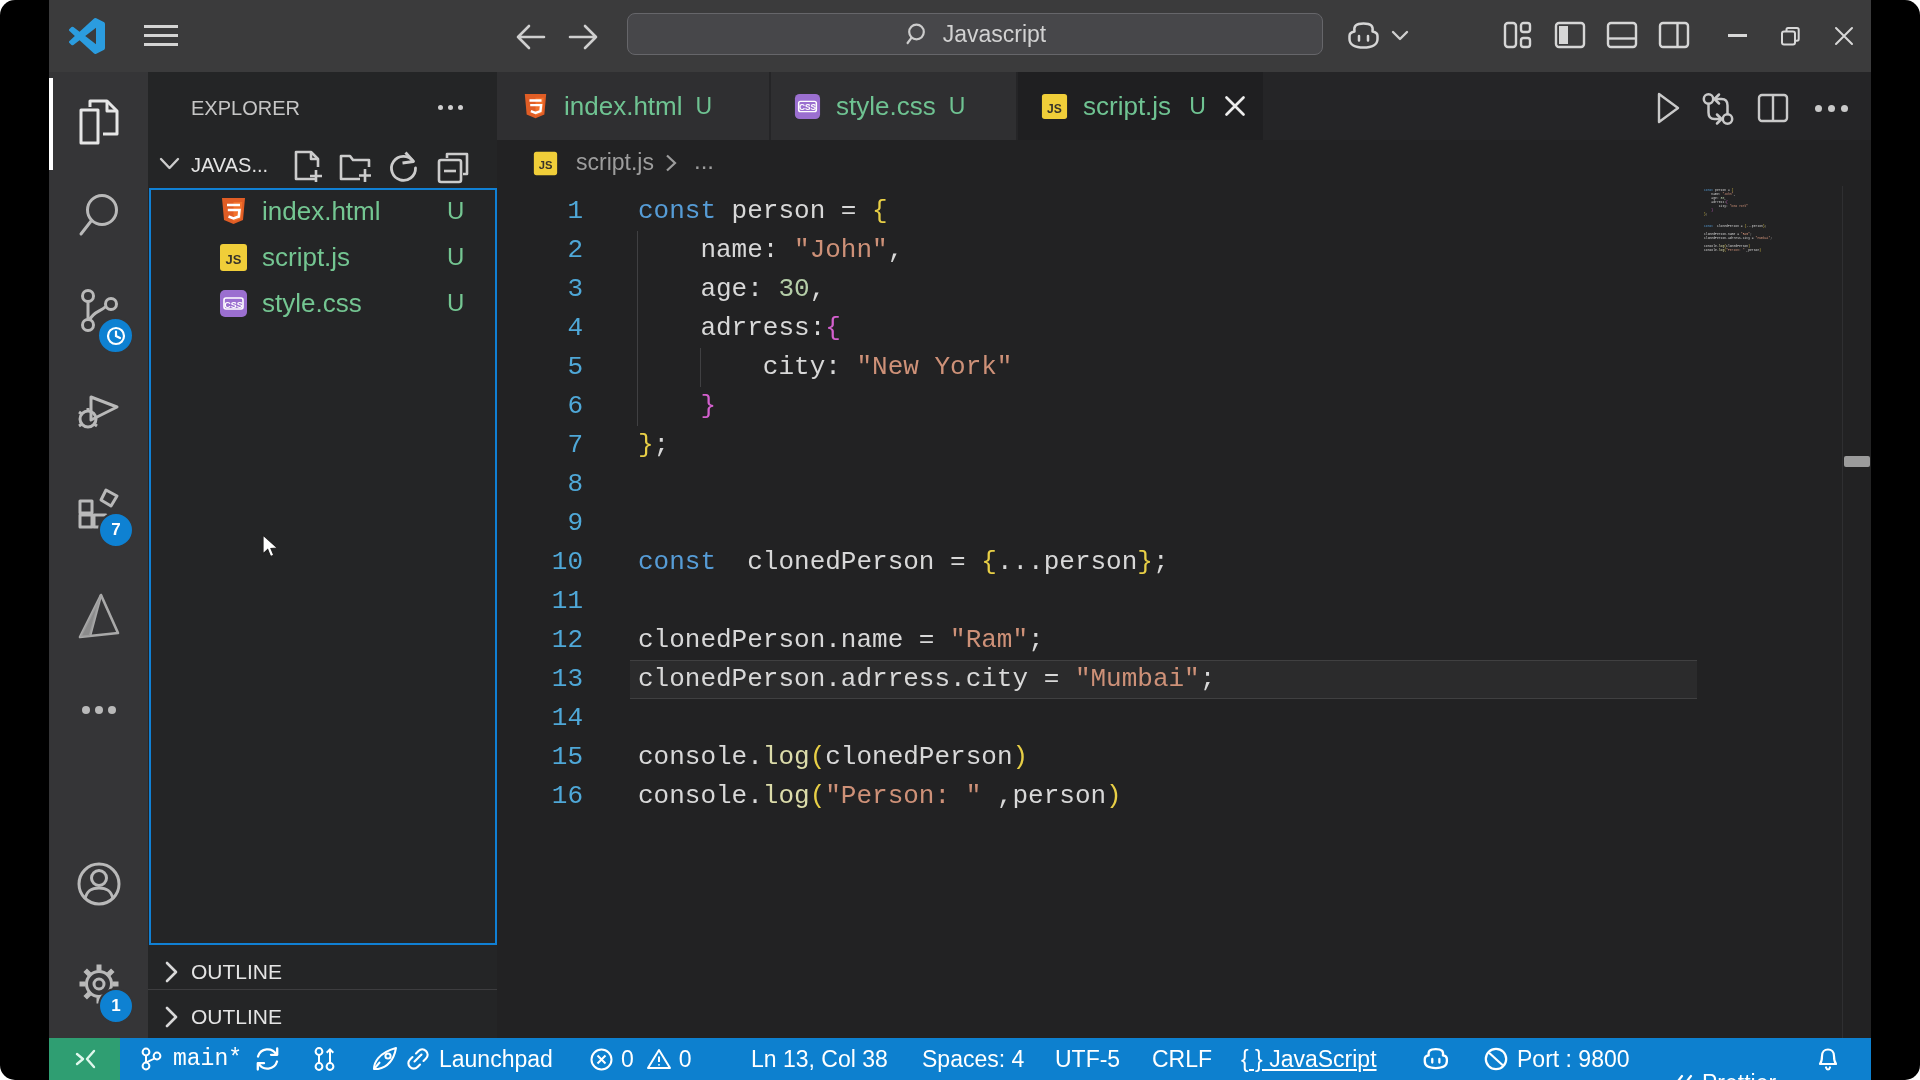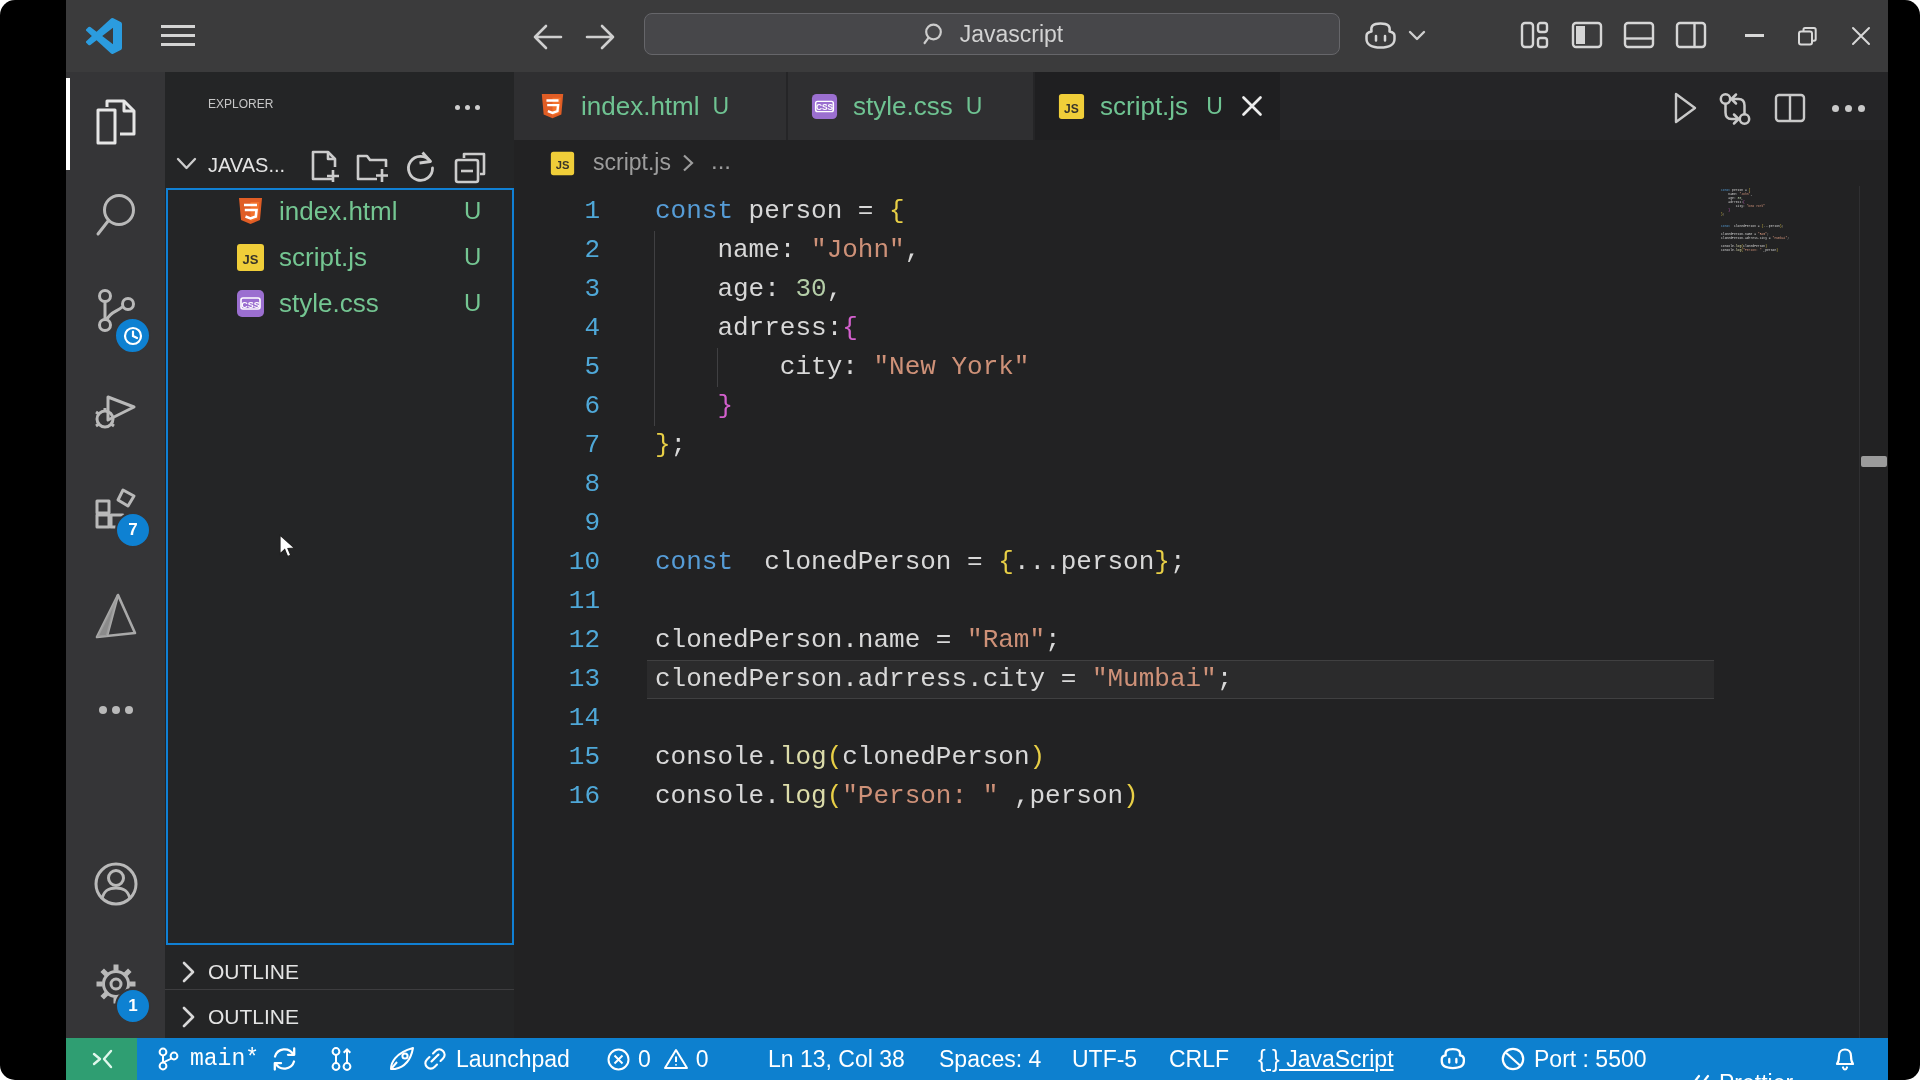--- a/index.html
+++ b/index.html
@@ -1,20 +1,20 @@
 <!DOCTYPE html>
 <html><head>
 <meta charset="utf-8">
 <style>
   html,body{margin:0;padding:0;background:#fff;}
   #stage{position:relative;width:1920px;height:1080px;overflow:hidden;background:#fff;
          font-family:"Liberation Sans",sans-serif;}
   #screen{position:absolute;left:0;top:0;width:1920px;height:1080px;background:#000;
           border-radius:15px;overflow:hidden;}
-  #win{position:absolute;left:66px;top:0;width:1822px;height:1080px;background:#5eead4;}
+  #win{position:absolute;left:49px;top:0;width:1822px;height:1080px;background:#5eead4;}
   .abs{position:absolute;}
   
   #titlebar{position:absolute;left:0;top:0;width:1822px;height:72px;background:#3b3b3c;}
   #searchbox{position:absolute;left:578px;top:13px;width:694px;height:40px;background:#47474a;
              border:1px solid #66666a;border-radius:8px;display:flex;align-items:center;justify-content:center;
              color:#d2d2d2;font-size:23px;}
   
   #actbar{position:absolute;left:0;top:72px;width:99px;height:966px;background:#353537;}
   .badge{position:absolute;border-radius:50%;background:#0e81d2;color:#fff;display:flex;
          align-items:center;justify-content:center;font-size:17px;font-weight:bold;}
@@ -194,21 +194,21 @@
       <g stroke="#b9b9b9" fill="none">
         <circle cx="24" cy="24" r="12.5" stroke-width="3"></circle>
         <circle cx="24" cy="24" r="5" stroke-width="3"></circle>
         <path d="M37.5 24.0 L43.5 24.0 M33.5 33.5 L37.8 37.8 M24.0 37.5 L24.0 43.5 M14.5 33.5 L10.2 37.8 M10.5 24.0 L4.5 24.0 M14.5 14.5 L10.2 10.2 M24.0 10.5 L24.0 4.5 M33.5 14.5 L37.8 10.2" stroke-width="5"></path>
       </g>
     </svg>
     <div class="badge" style="left:49px;top:916px;width:32px;height:32px;border:2.5px solid #353537;">1</div>
   </div>
 
   <div id="sidebar">
-    <div class="abs" style="left:43px;top:25px;color:#c6c6c6;font-size:12px;text-align:center;">EXPLORER</div>
+    <div class="abs" style="left:43px;top:25px;color:#c6c6c6;font-size:20px;text-align:center;">EXPLORER</div>
     <div class="abs" style="left:290px;top:33px;width:5px;height:5px;border-radius:50%;background:#cfcfcf"></div>
     <div class="abs" style="left:300px;top:33px;width:5px;height:5px;border-radius:50%;background:#cfcfcf"></div>
     <div class="abs" style="left:310px;top:33px;width:5px;height:5px;border-radius:50%;background:#cfcfcf"></div>
 
     <svg class="abs" style="left:11px;top:85px" width="21" height="14" viewBox="0 0 21 14">
       <path d="M2 2 L10.5 11 L19 2" stroke="#cccccc" stroke-width="2.4" fill="none" stroke-linecap="round" stroke-linejoin="round"></path>
     </svg>
     <div class="abs sechead" style="left:43px;top:82px;font-size:20px;">JAVAS...</div>
 
     <svg class="abs" style="left:143px;top:77px" width="34" height="36" viewBox="0 0 34 36">
@@ -485,21 +485,21 @@
           <path d="M8.5 10.5 C7.5 5 10 2.5 17.5 2.5 C25 2.5 27.5 5 26.5 10.5 C29.5 11 31.5 12 31.5 15 L31.5 18 C31.5 23.5 26 26.5 17.5 26.5 C9 26.5 3.5 23.5 3.5 18 L3.5 15 C3.5 12 5.5 11 8.5 10.5 Z"></path>
           <path d="M13 15 L13 19.5 M22 15 L22 19.5"></path>
         </g>
       </svg>
     </div>
     <div class="sitem" style="left:1434px;">
       <svg width="26" height="26" viewBox="0 0 26 26" style="margin-right:8px">
         <circle cx="13" cy="13" r="10.2" stroke="#fff" stroke-width="2.2" fill="none"></circle>
         <path d="M6 6.8 L20 19.5" stroke="#fff" stroke-width="2.2"></path>
       </svg>
-      <span>Port : 5500</span>
+      <span>Port : 9800</span>
     </div>
     <div class="sitem" style="left:1615px;margin-top:24px;">
       <svg width="30" height="22" viewBox="0 0 30 22" style="margin-right:8px">
         <g stroke="#fff" stroke-width="2.2" fill="none" stroke-linecap="round" stroke-linejoin="round">
           <path d="M2 13 L7 18 L18 4"></path>
           <path d="M13 15.5 L16 18 L27 4"></path>
         </g>
       </svg>
       <span>Prettier</span>
     </div>

